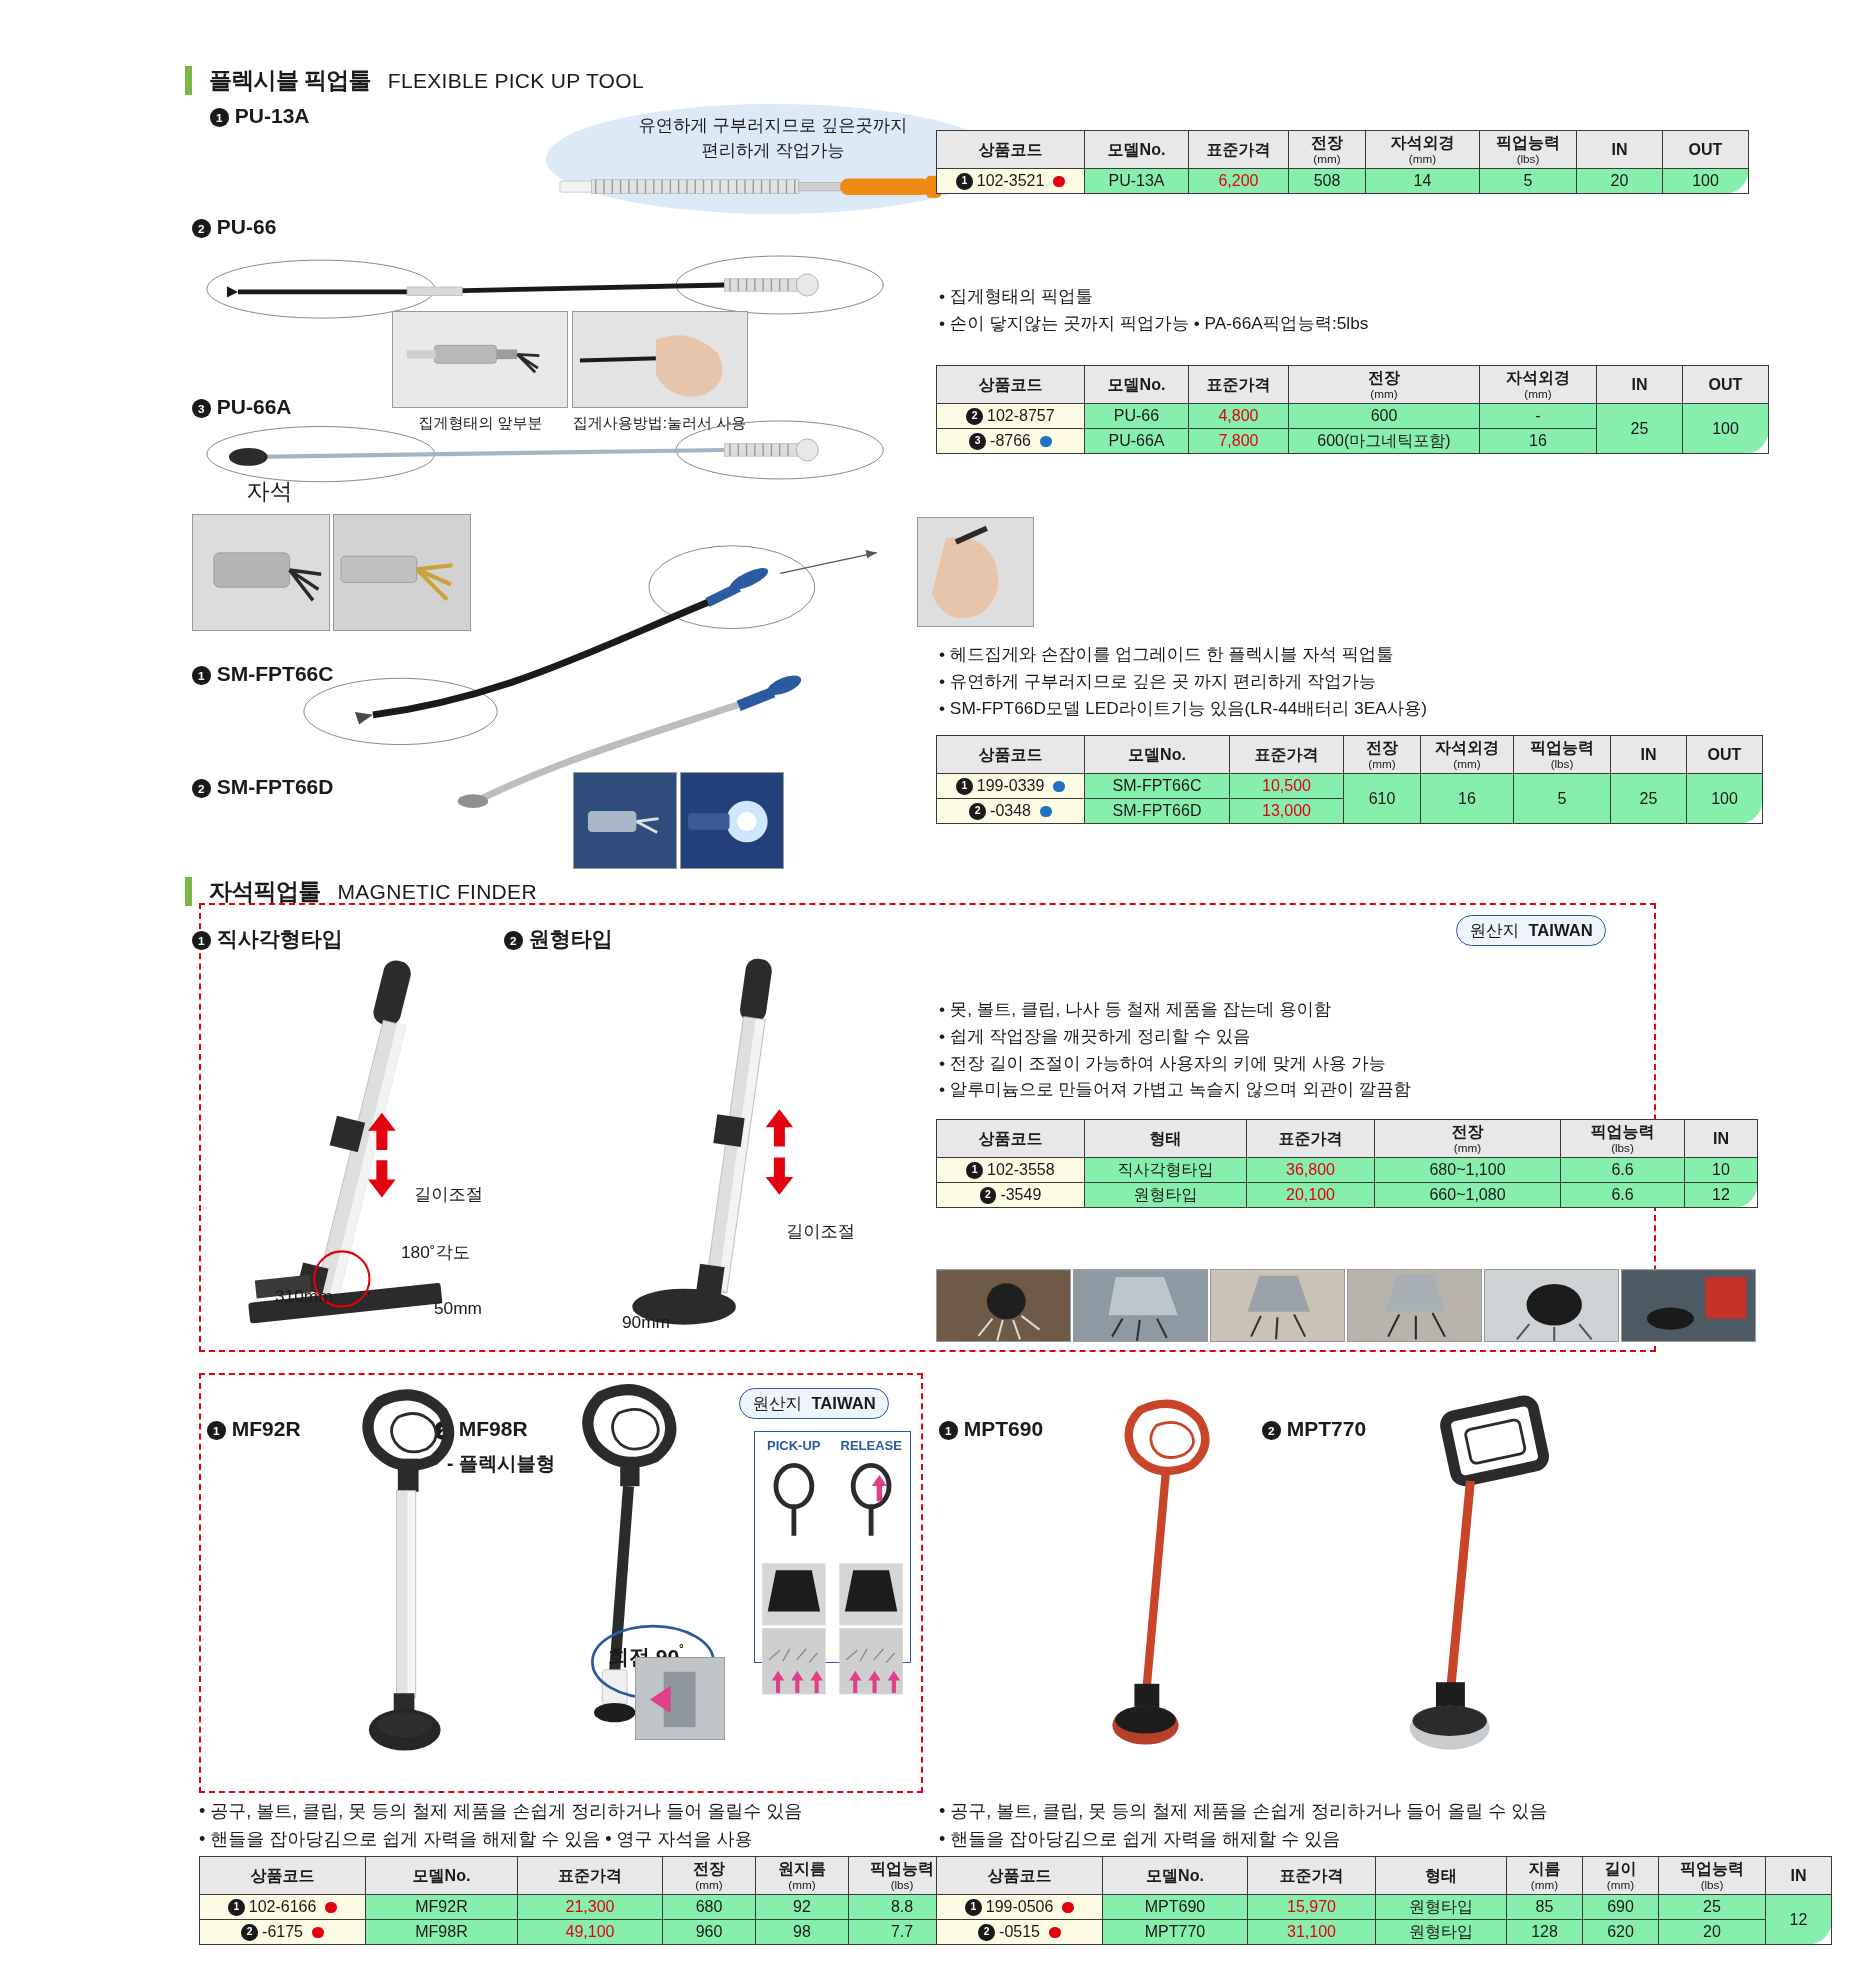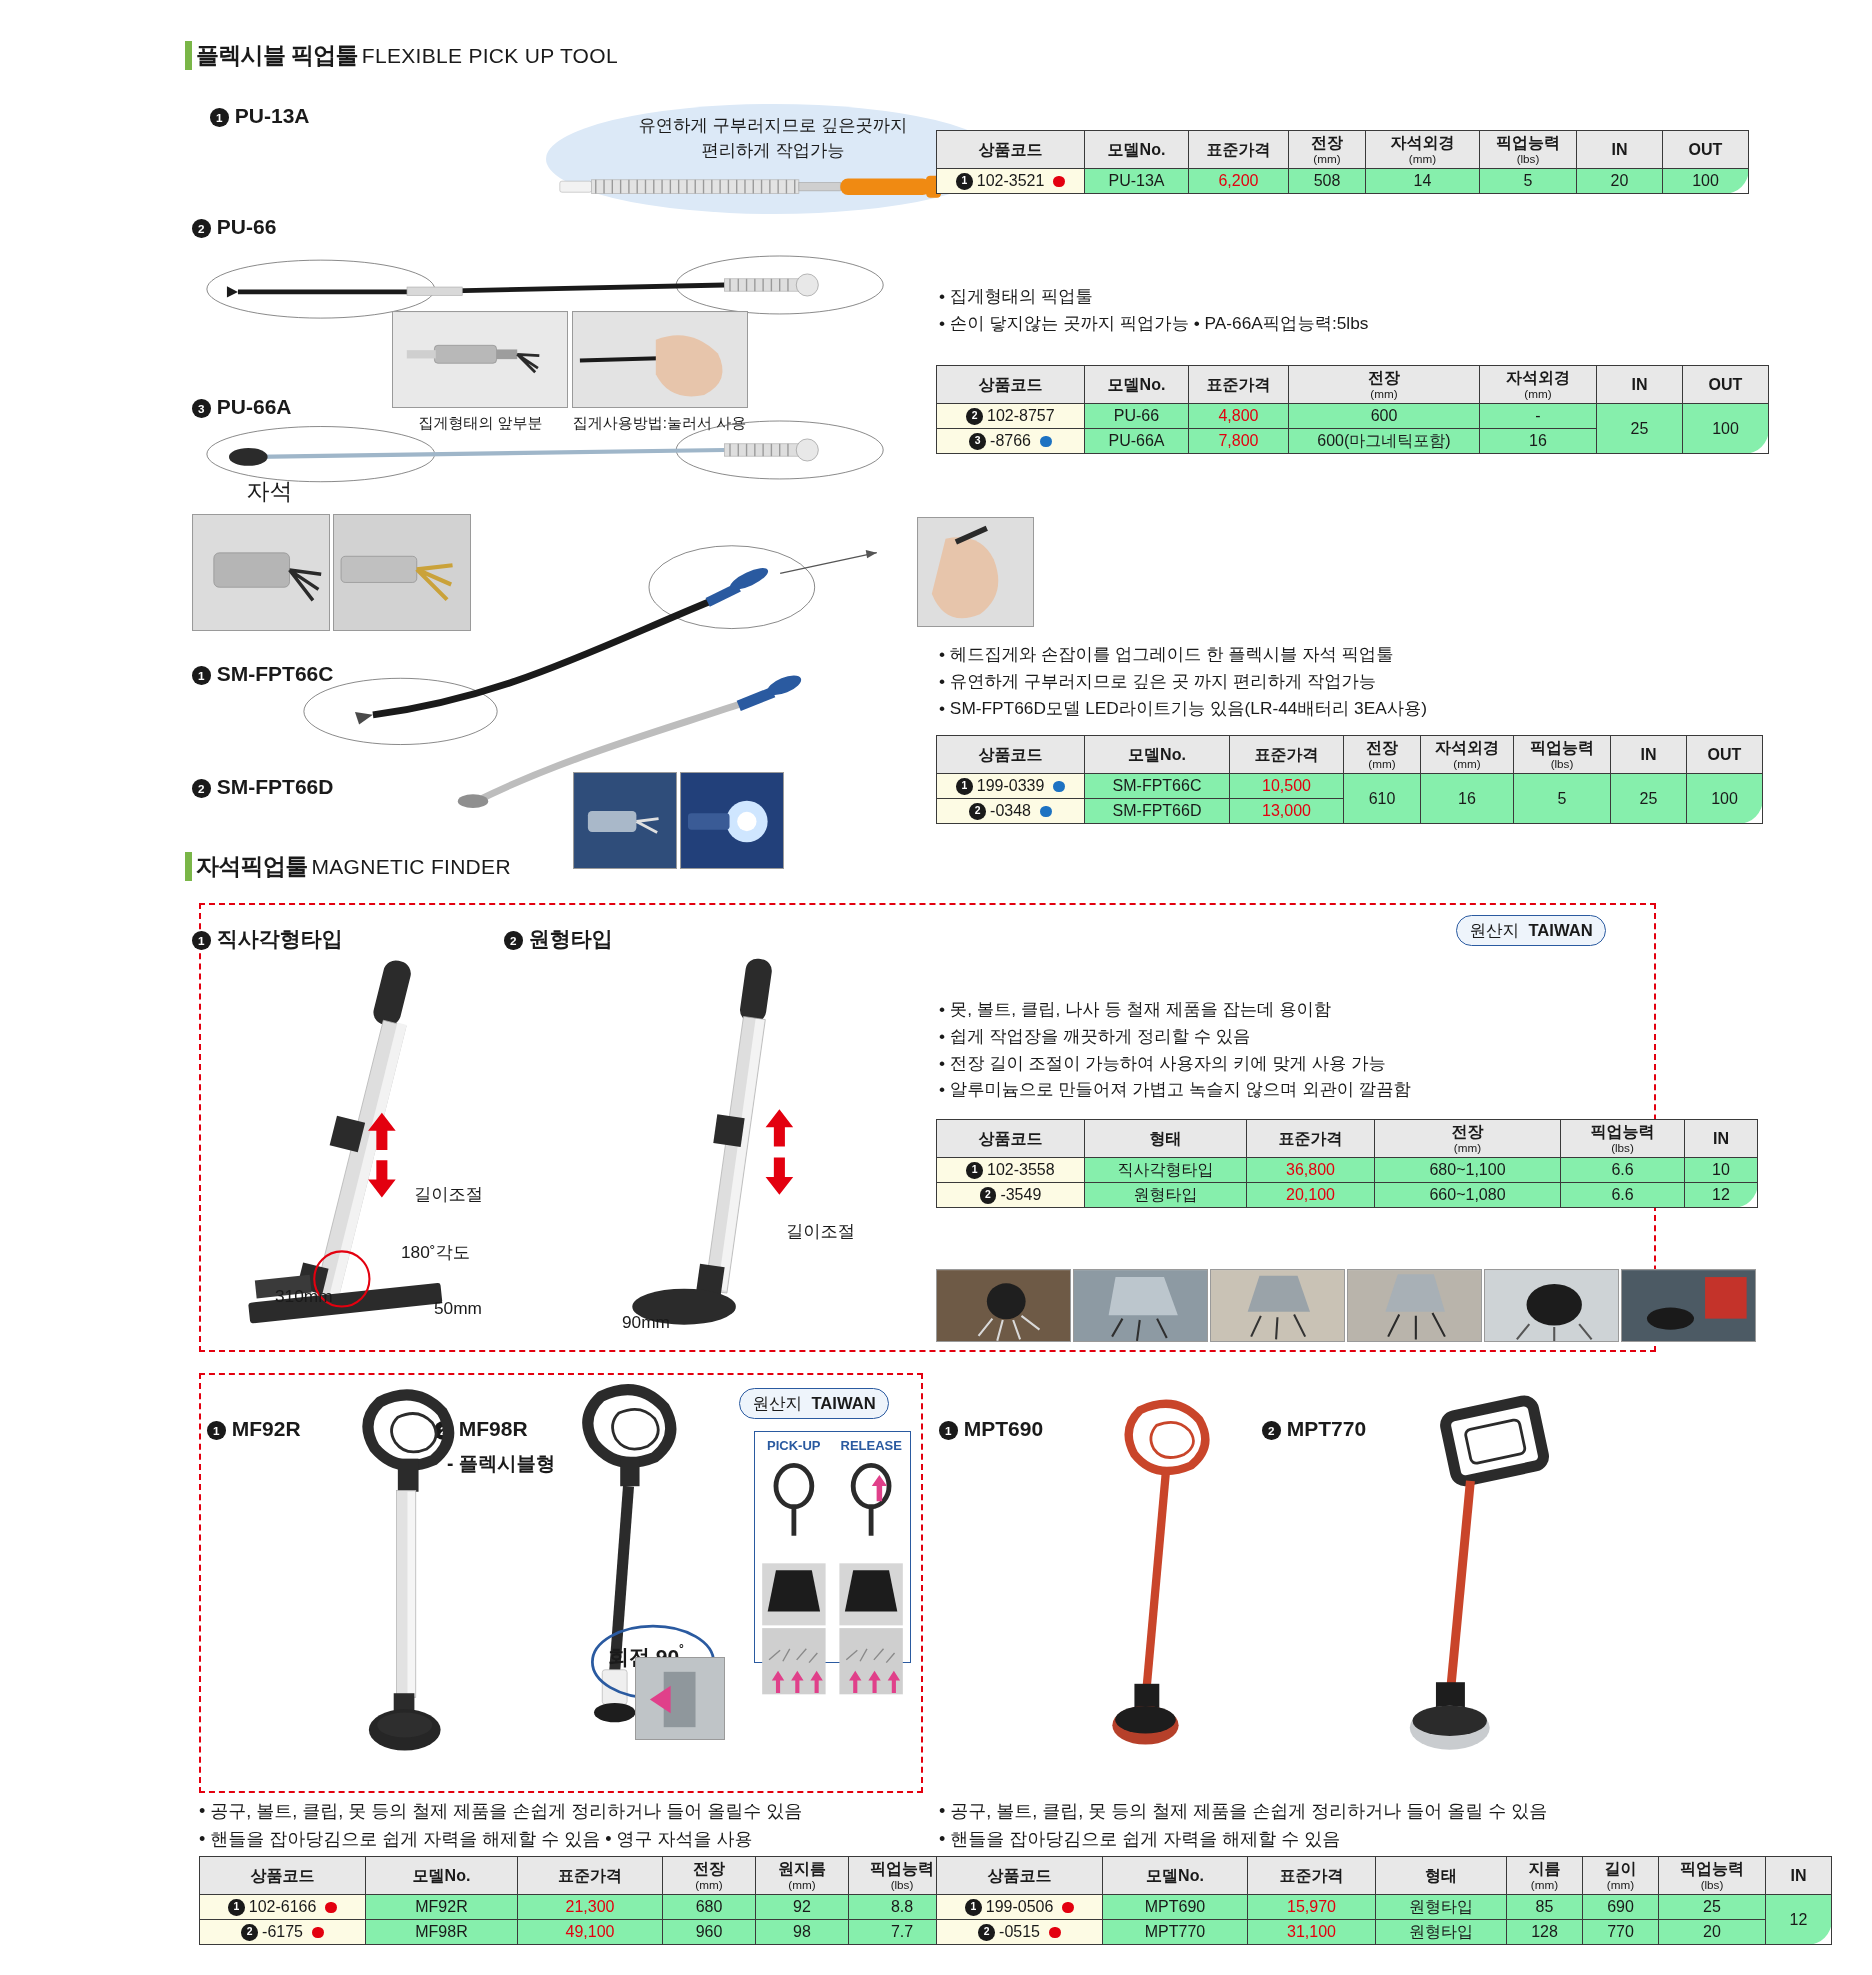--- a/index.html
+++ b/index.html
@@ -7,21 +7,21 @@
   body {
     width: 1873px;
     background: #ffffff;
     font-family: "Liberation Sans", sans-serif;
     color: #1a1a1a;
     -webkit-font-smoothing: antialiased;
   }
   .page { position: relative; width: 1873px; height: 1975px; }
 
   
-  .sec-head { position:absolute; display:flex; align-items:center; gap:4px; }
+  .sec-head { position:absolute; display:flex; align-items:center; gap:17px;margin-top:25px; }
   .sec-bar { width:7px; height:29px; background:#7ab648; }
   .sec-ko { font-size:23px; font-weight:bold; letter-spacing:-0.7px; }
   .sec-en { font-size:21px; font-weight:normal; letter-spacing:0.3px; }
 
   
   .num {
     display:inline-flex; align-items:center; justify-content:center;
     width:18.6px; height:18.6px; border-radius:50%;
     background:#1a1a1a; color:#fff; font-size:11.7px; font-weight:bold;
     vertical-align:middle;
@@ -737,21 +737,21 @@
             <span class="codecell">
                 <span class="num sm">2</span>
                 <span>-0515</span>
                 <span class="dot red"></span>
               </span>
           </td>
           <td>MPT770</td>
           <td class="price">31,100</td>
           <td>원형타입</td>
           <td>128</td>
-          <td>770</td>
+          <td>620</td>
           <td>20</td>
         </tr>
       </tbody>
     </table>
   </div>
 
 </div>
 
 
 </body></html>

